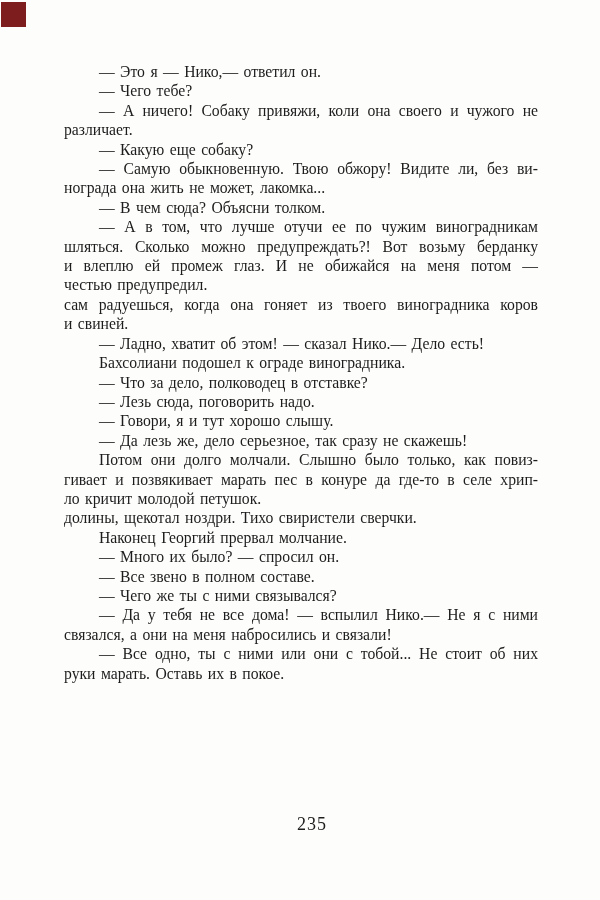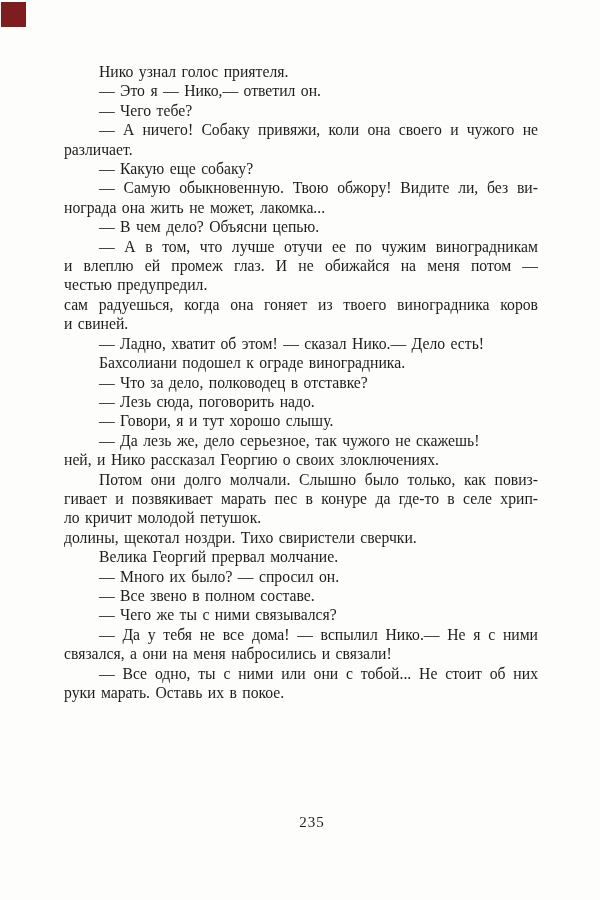--- a/index.html
+++ b/index.html
@@ -48,56 +48,55 @@
     text-align-last: justify;
   }
   .folio {
     position: absolute;
     left: 64px;
     top: 814px;
     width: 474px;
     box-sizing: border-box;
     padding-left: 22px;
     text-align: center;
-    font-size: 15px;
+    font-size: 18px;
     letter-spacing: 1px;
   }
 </style>
 </head>
 <body style="background: rgb(253, 253, 252); color: rgb(29, 29, 29);">
 
 <div class="page">
   <div class="corner-marker" style="background: rgb(125, 29, 29);"></div>
   <div class="text-block">
-      <div class="line indent">Нико узнал голос приятеля.</div>
       <div class="line indent">— Это я — Нико,— ответил он.</div>
       <div class="line indent">— Чего тебе?</div>
       <div class="line indent full">— А ничего! Собаку привяжи, коли она своего и чужого не</div>
       <div class="line">различает.</div>
       <div class="line indent">— Какую еще собаку?</div>
       <div class="line indent full">— Самую обыкновенную. Твою обжору! Видите ли, без ви-</div>
       <div class="line">нограда она жить не может, лакомка...</div>
-      <div class="line indent">— В чем дело? Объясни цепью.</div>
+      <div class="line indent">— В чем сюда? Объясни толком.</div>
       <div class="line indent full">— А в том, что лучше отучи ее по чужим виноградникам</div>
+      <div class="line full">шляться. Сколько можно предупреждать?! Вот возьму берданку</div>
       <div class="line full">и влеплю ей промеж глаз. И не обижайся на меня потом —</div>
       <div class="line">честью предупредил.</div>
       <div class="line full">сам радуешься, когда она гоняет из твоего виноградника коров</div>
       <div class="line">и свиней.</div>
       <div class="line indent">— Ладно, хватит об этом! — сказал Нико.— Дело есть!</div>
       <div class="line indent">Бахсолиани подошел к ограде виноградника.</div>
       <div class="line indent">— Что за дело, полководец в отставке?</div>
       <div class="line indent">— Лезь сюда, поговорить надо.</div>
       <div class="line indent">— Говори, я и тут хорошо слышу.</div>
-      <div class="line indent">— Да лезь же, дело серьезное, так чужого не скажешь!</div>
-      <div class="line">ней, и Нико рассказал Георгию о своих злоключениях.</div>
+      <div class="line indent">— Да лезь же, дело серьезное, так сразу не скажешь!</div>
       <div class="line indent full">Потом они долго молчали. Слышно было только, как повиз-</div>
       <div class="line full">гивает и позвякивает марать пес в конуре да где-то в селе хрип-</div>
       <div class="line">ло кричит молодой петушок.</div>
       <div class="line">долины, щекотал ноздри. Тихо свиристели сверчки.</div>
-      <div class="line indent">Велика Георгий прервал молчание.</div>
+      <div class="line indent">Наконец Георгий прервал молчание.</div>
       <div class="line indent">— Много их было? — спросил он.</div>
       <div class="line indent">— Все звено в полном составе.</div>
       <div class="line indent">— Чего же ты с ними связывался?</div>
       <div class="line indent full">— Да у тебя не все дома! — вспылил Нико.— Не я с ними</div>
       <div class="line">связался, а они на меня набросились и связали!</div>
       <div class="line indent full">— Все одно, ты с ними или они с тобой... Не стоит об них</div>
       <div class="line">руки марать. Оставь их в покое.</div>
     </div>
   <div class="folio">235</div>
 </div>

